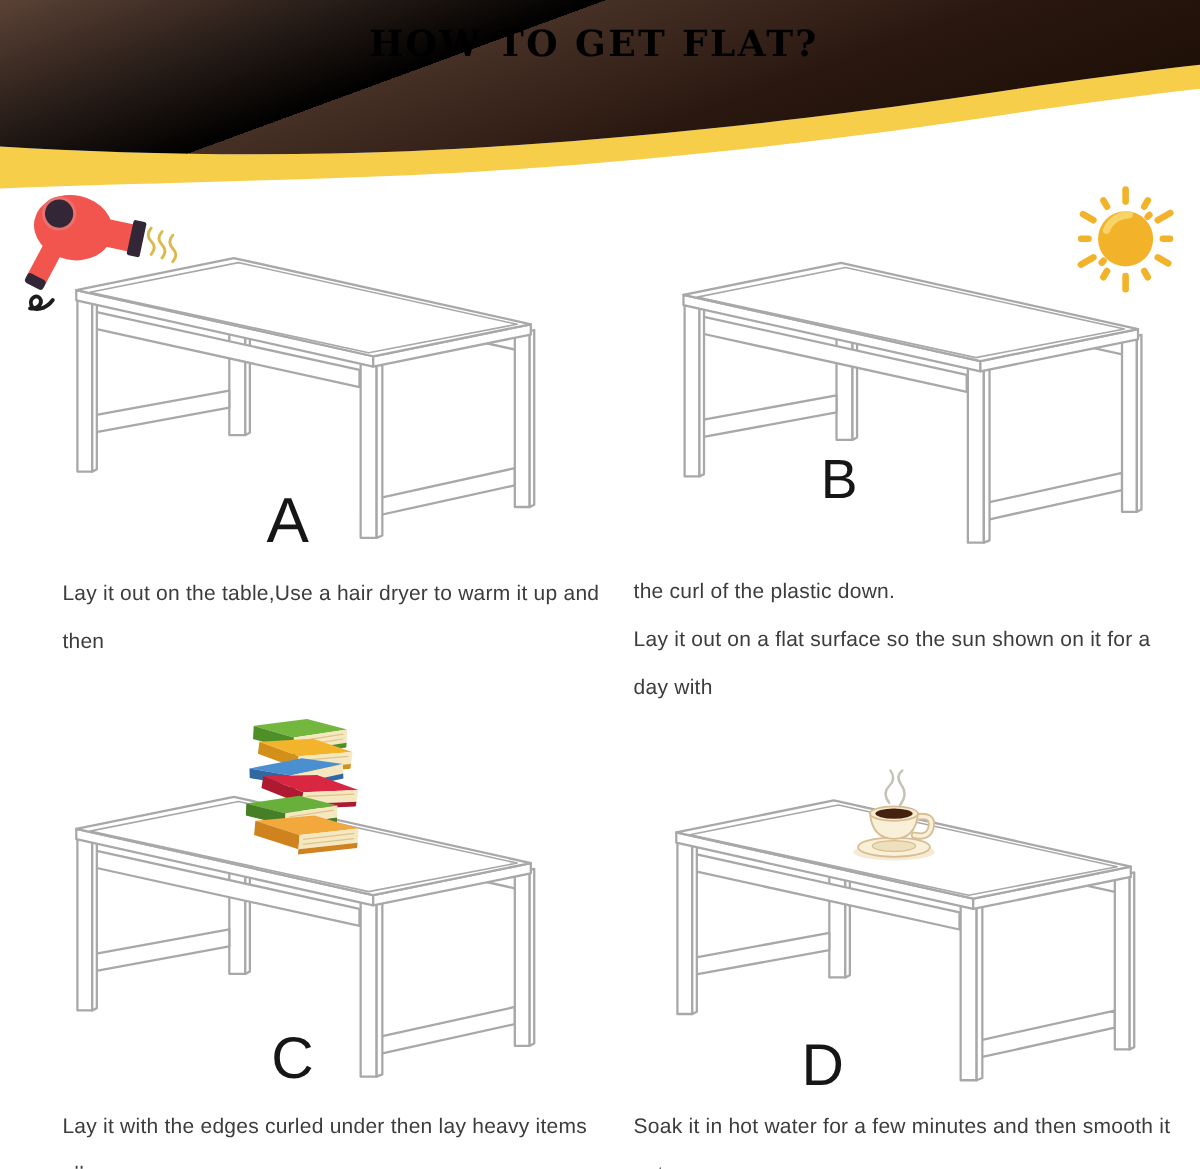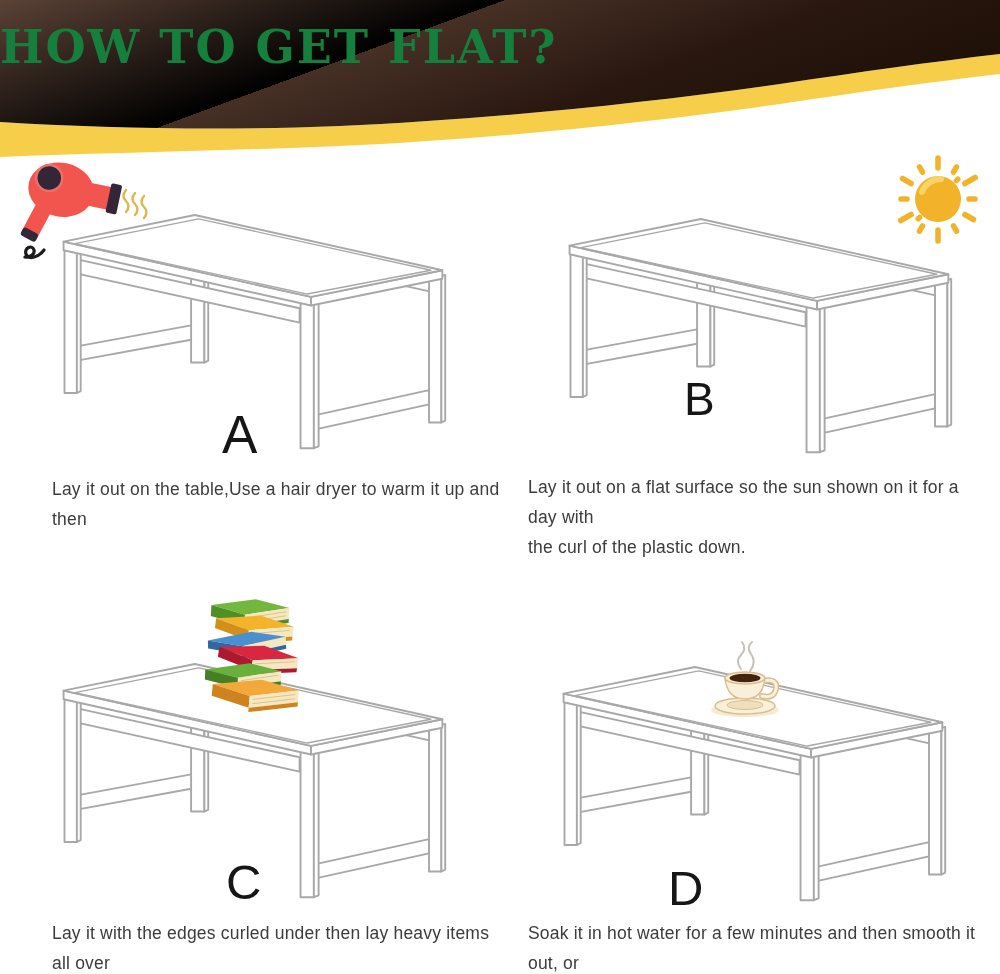--- a/index.html
+++ b/index.html
@@ -5,38 +5,38 @@
   html,body{margin:0;padding:0;}
   body{
     width:1000px;height:974px;position:relative;overflow:hidden;
     background:#ffffff;
     font-family:"Liberation Sans", sans-serif;
   }
   .abs{position:absolute;}
   
   #header-banner{left:0;top:0;width:1000px;height:165px;}
   #page-title{
-    left:0;top:20px;width:990px;text-align:left;
+    left:0;top:20px;width:990px;text-align:center;
     font-family:"DejaVu Serif", serif;font-weight:700;
-    font-size:46px;letter-spacing:2px;color:#15803d;
+    font-size:30px;letter-spacing:2px;color:#000000;
   }
   
   .desk{width:400px;height:276px;}
   
   .method-letter{
     color:#161616;font-weight:400;line-height:1;
     font-family:"Liberation Sans", sans-serif;
   }
   #letter-a{left:222px;top:408px;font-size:53px;}
   #letter-b{left:684px;top:376px;font-size:46px;}
   #letter-c{left:226px;top:858px;font-size:49px;}
   #letter-d{left:668px;top:864px;font-size:49px;}
   
   .caption{
-    width:460px;color:#3c3c3c;font-size:17.5px;line-height:30px;
+    width:460px;color:#3c3c3c;font-size:17.5px;line-height:40px;
     letter-spacing:0.2px;
   }
   #caption-a{left:52px;top:474px;}
   #caption-b{left:528px;top:472px;}
   #caption-c{left:52px;top:918px;}
   #caption-d{left:528px;top:918px;}
 </style>
 </head>
 <body>
 
@@ -148,22 +148,22 @@
     </g>
     <circle cx="50" cy="47" r="23" fill="#f2b32b"></circle>
     <path d="M34,40 a20,20 0 0 1 19,-13" stroke="#f8d468" stroke-width="6" fill="none" stroke-linecap="round"></path>
   </svg>
 
   <svg class="abs desk" style="left:558px;top:200px">
     <use href="#desk"></use>
   </svg>
   <div id="letter-b" class="abs method-letter">B</div>
   <div id="caption-b" class="abs caption">
+    <div>the curl of the plastic down.</div>
     <div>Lay it out on a flat surface so the sun shown on it for a day with</div>
-    <div>the curl of the plastic down.</div>
   </div>
 </div>
 
 <div>
 
   <svg class="abs desk" style="left:52px;top:645px">
     <use href="#desk"></use>
   </svg>
 
   <svg class="abs" style="left:203px;top:596px" width="104" height="122" viewBox="0 0 104 122">

